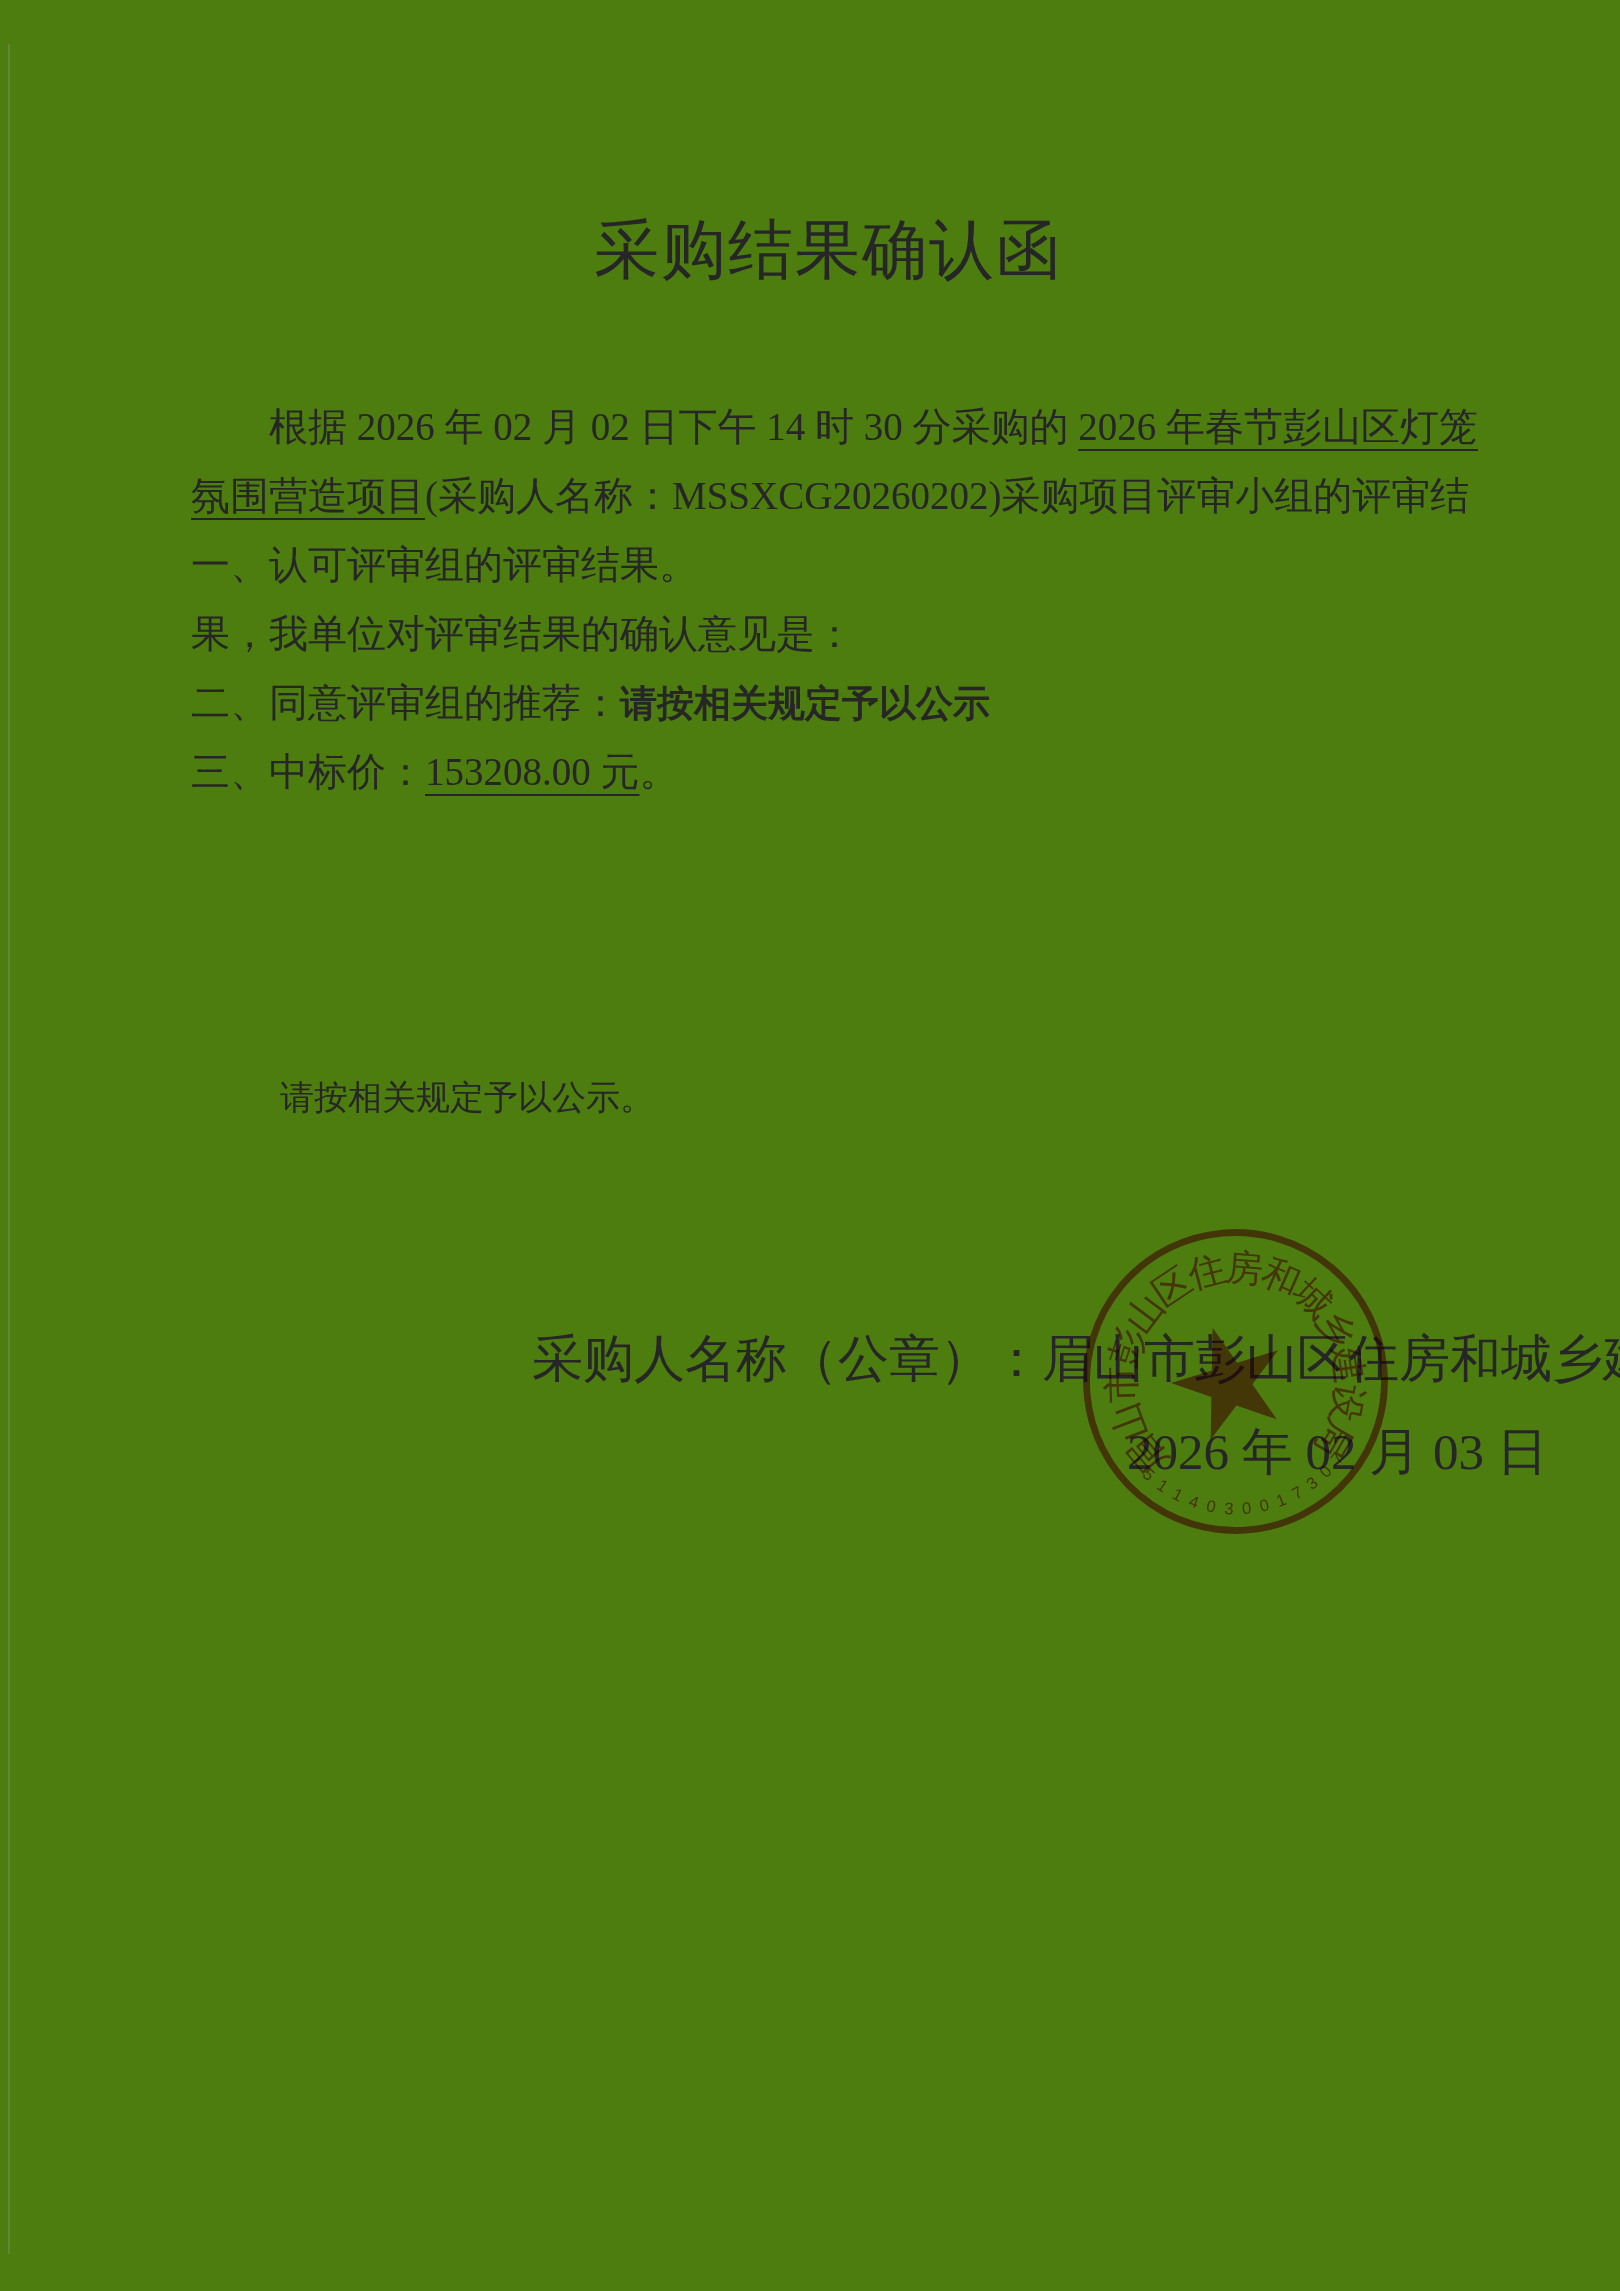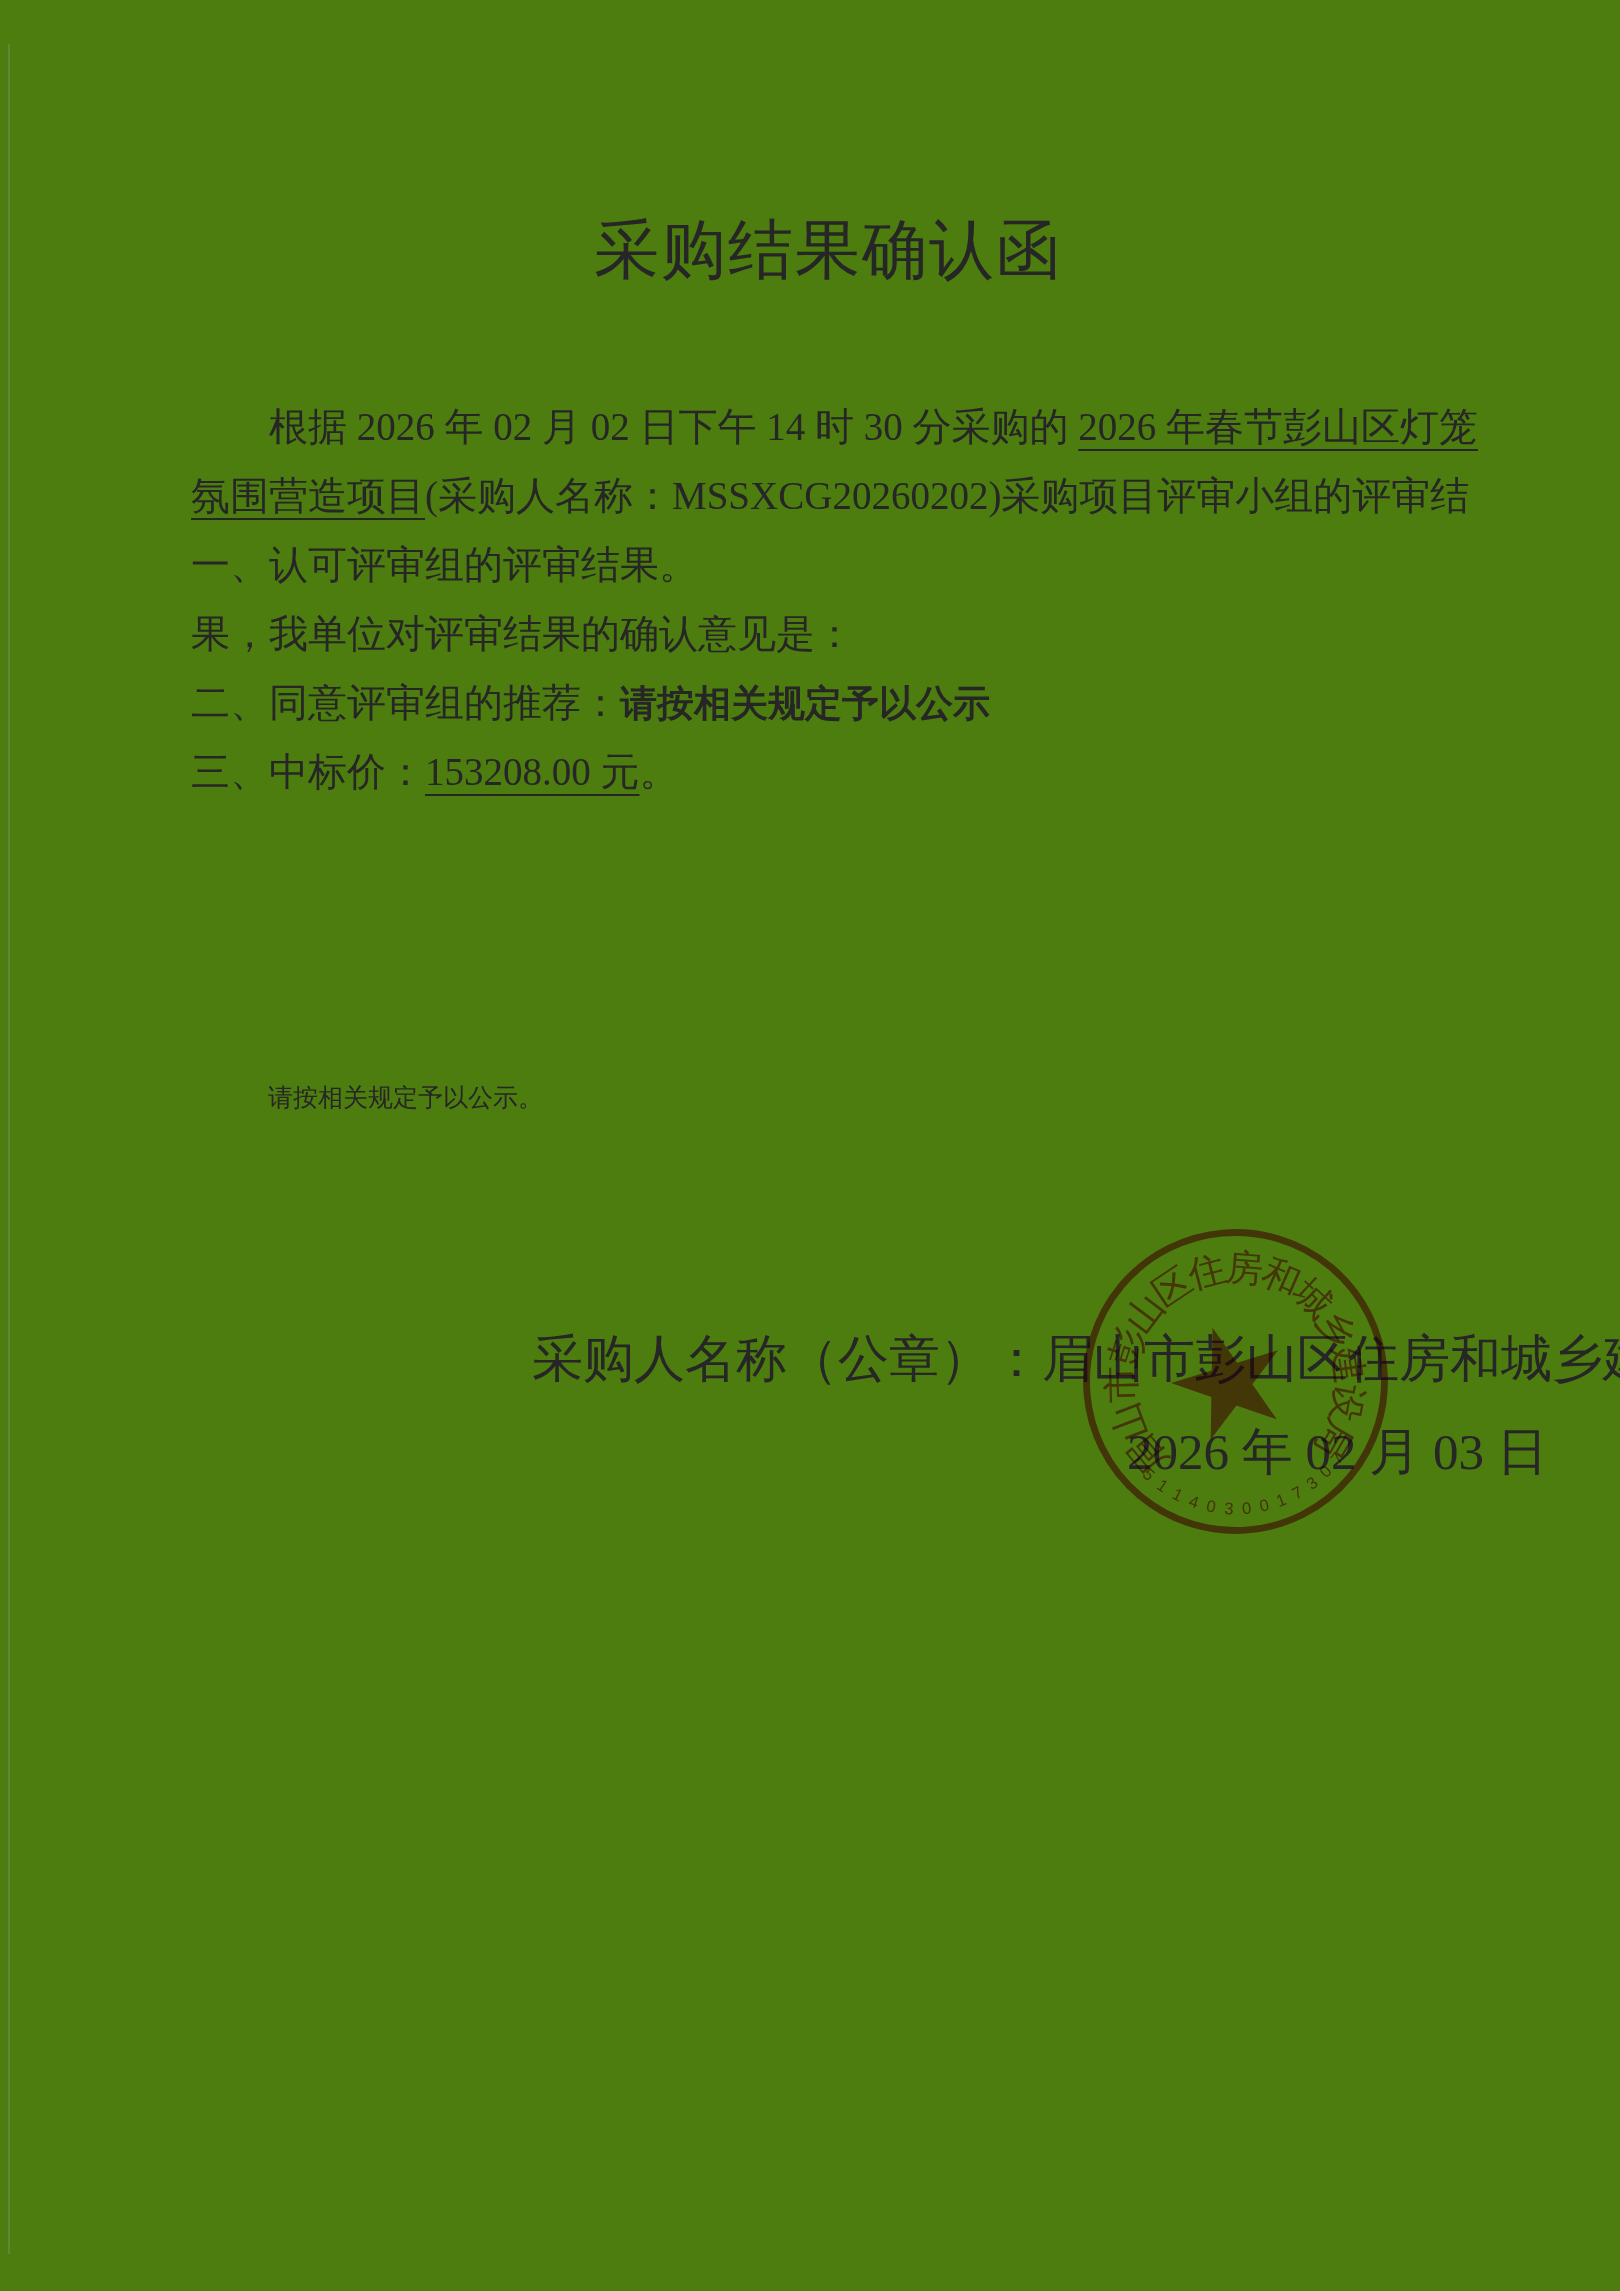--- a/index.html
+++ b/index.html
@@ -55,24 +55,24 @@
     text-decoration-thickness: 2px;
     text-underline-offset: 8.8px;
   }
   .b {
     font-weight: 700;
     font-family: "Liberation Sans", "DejaVu Sans", sans-serif;
     font-size: 37px;
   }
   .closing {
     position: absolute;
-    left: 190px;
+    left: 202px;
     top: 1063px;
     margin: 0;
-    font-size: 25px;
+    font-size: 34px;
     line-height: 69px;
     text-indent: 78px;
     white-space: pre;
   }
   .signature {
     position: absolute;
     left: 532px;
     top: 1325px;
     font-size: 51px;
     line-height: 69px;

